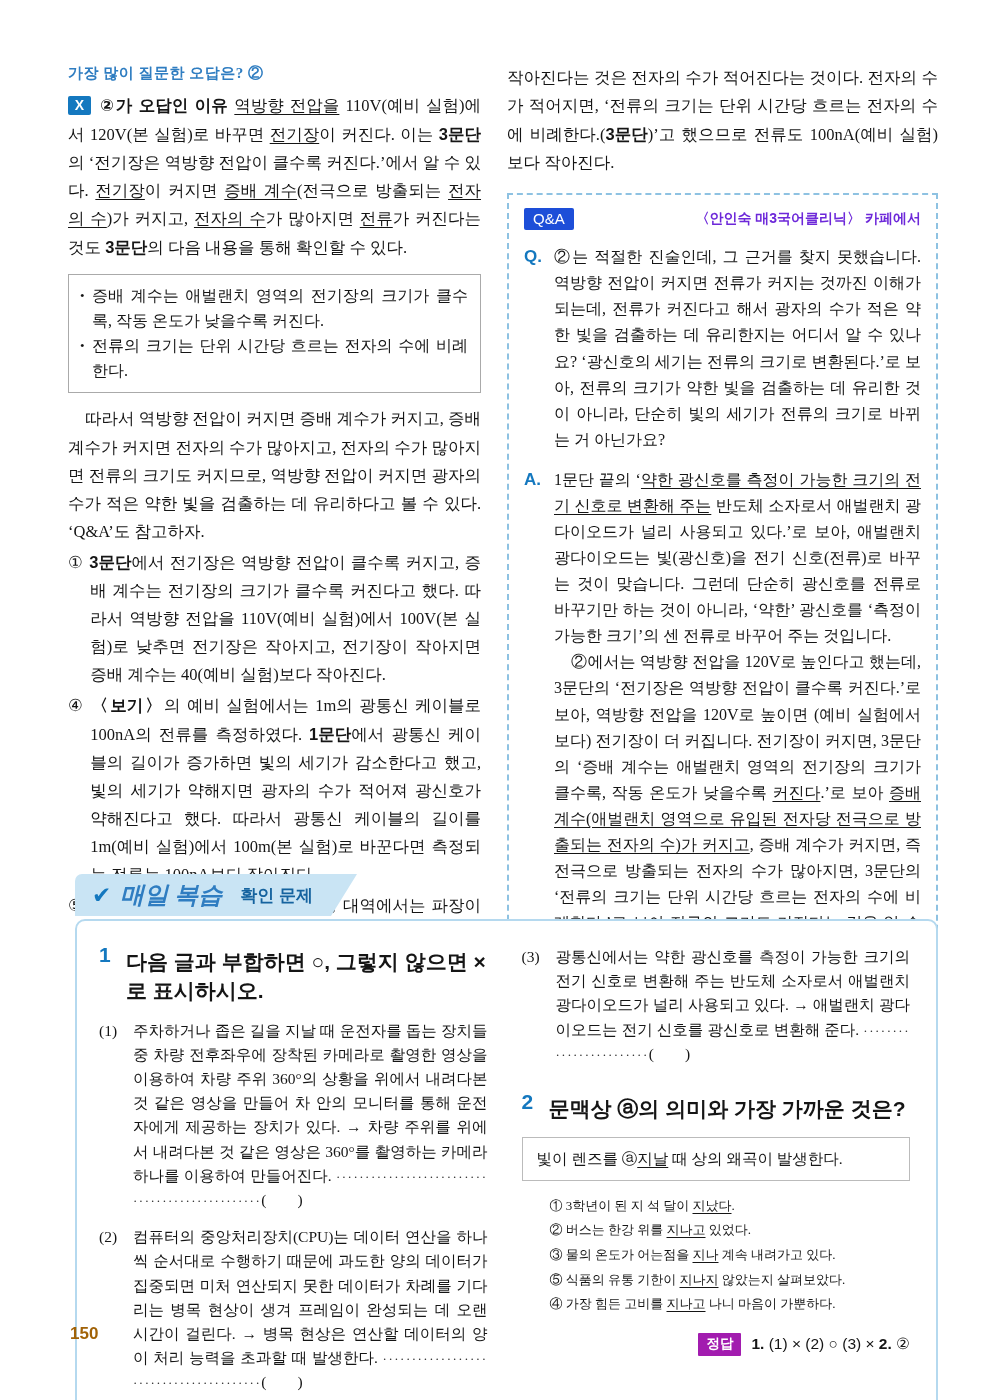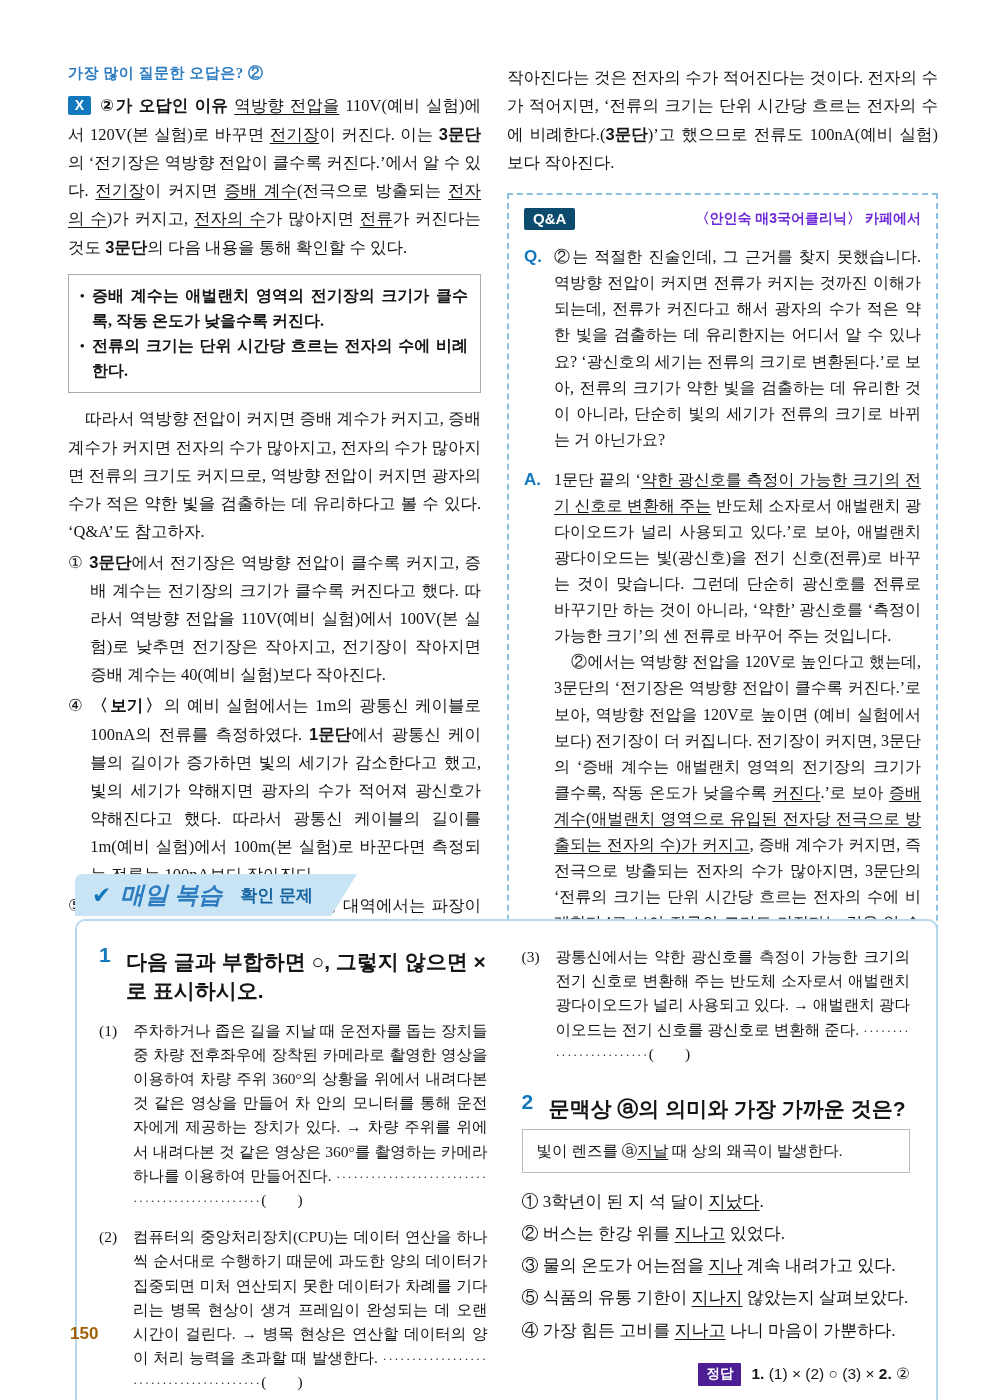--- a/index.html
+++ b/index.html
@@ -22,35 +22,35 @@
   }
   .para{font-size:16.5px;line-height:1.7;text-align:justify;}
   .x-badge{
     display:inline-block;background:#1478bf;color:#fff;border-radius:2px;
     font-family:"Liberation Sans",sans-serif;font-weight:bold;font-size:14px;
     width:23px;height:19px;line-height:19px;text-align:center;margin-right:7px;
     vertical-align:1px;
   }
   .excerpt-box{
     border:1px solid #aaaaaa;margin:12px 0 12px 0;padding:9px 12px 9px 10px;
-    font-size:16px;line-height:1.55;font-weight:bold;
+    font-size:16px;line-height:1.55;
   }
   .excerpt-item{padding-left:13px;position:relative;text-align:justify;}
   .excerpt-item::before{content:"\2022";position:absolute;left:1px;font-size:13px;top:2px;}
   .indent1{text-indent:17px;}
   .hang{padding-left:1.35em;text-indent:-1.35em;margin-top:2px;}
 
   
   .qa-box{
     border:2px dashed #8ec2e2;margin-top:16px;padding:13px 15px 15px 15px;
   }
   .qa-head{display:flex;align-items:center;}
   .qa-badge{
-    background:#0c4a6e;color:#fff;font-family:"Liberation Sans",sans-serif;
-    font-weight:bold;font-size:15px;padding:2px 9px 3px 9px;border-radius:2px;
+    background:#1d4ed8;color:#fff;font-family:"Liberation Sans",sans-serif;
+    font-weight:normal;font-size:15px;padding:2px 9px 3px 9px;border-radius:2px;
   }
   .qa-source{
     margin-left:auto;font-family:"Liberation Sans",sans-serif;font-weight:bold;
     font-size:14px;color:#6d28d9;
   }
   .qa-row{display:flex;margin-top:14px;}
   .qa-label{
     width:30px;flex:none;color:#1478bf;font-family:"Liberation Sans",sans-serif;
     font-weight:bold;font-size:17px;line-height:1.5;
   }
@@ -88,30 +88,30 @@
   .prob-title{
     font-family:"Liberation Sans",sans-serif;font-weight:bold;font-size:21px;
     padding-top:4px;line-height:1.4;
   }
   .p-item{display:flex;margin-top:13px;}
   .p-label{width:34px;flex:none;font-size:15.5px;line-height:1.55;}
   .p-text{flex:1;min-width:0;font-size:15.5px;line-height:1.56;text-align:justify;}
   .dots{word-break:break-all;letter-spacing:1.5px;font-size:13px;color:#333;}
   .slot{white-space:pre;}
   .example-box{
-    border:1px solid #bbbbbb;margin:6px 0 13px 0;padding:9px 14px;
+    border:1px solid #bbbbbb;margin:14px 0 13px 0;padding:9px 14px;
     font-size:15.5px;line-height:1.5;
   }
-  .option{font-size:17px;line-height:1.9;}
+  .option{font-size:13px;line-height:1.9;margin-left:28px;}
   .answer-row{
     text-align:right;margin-top:16px;font-family:"Liberation Sans",sans-serif;
     font-size:15.5px;
   }
   .answer-badge{
-    display:inline-block;background:#4c1d95;color:#fff;font-weight:bold;font-size:13.5px;
+    display:inline-block;background:#a21caf;color:#fff;font-weight:bold;font-size:13.5px;
     padding:2px 8px 3px 8px;margin-right:10px;vertical-align:1px;border-radius:1px;
   }
   .page-num{
     position:absolute;left:70px;top:1324px;
     font-family:"Liberation Sans",sans-serif;font-weight:bold;font-size:17px;color:#a16207;
   }
 </style>
 </head>
 <body>
 

